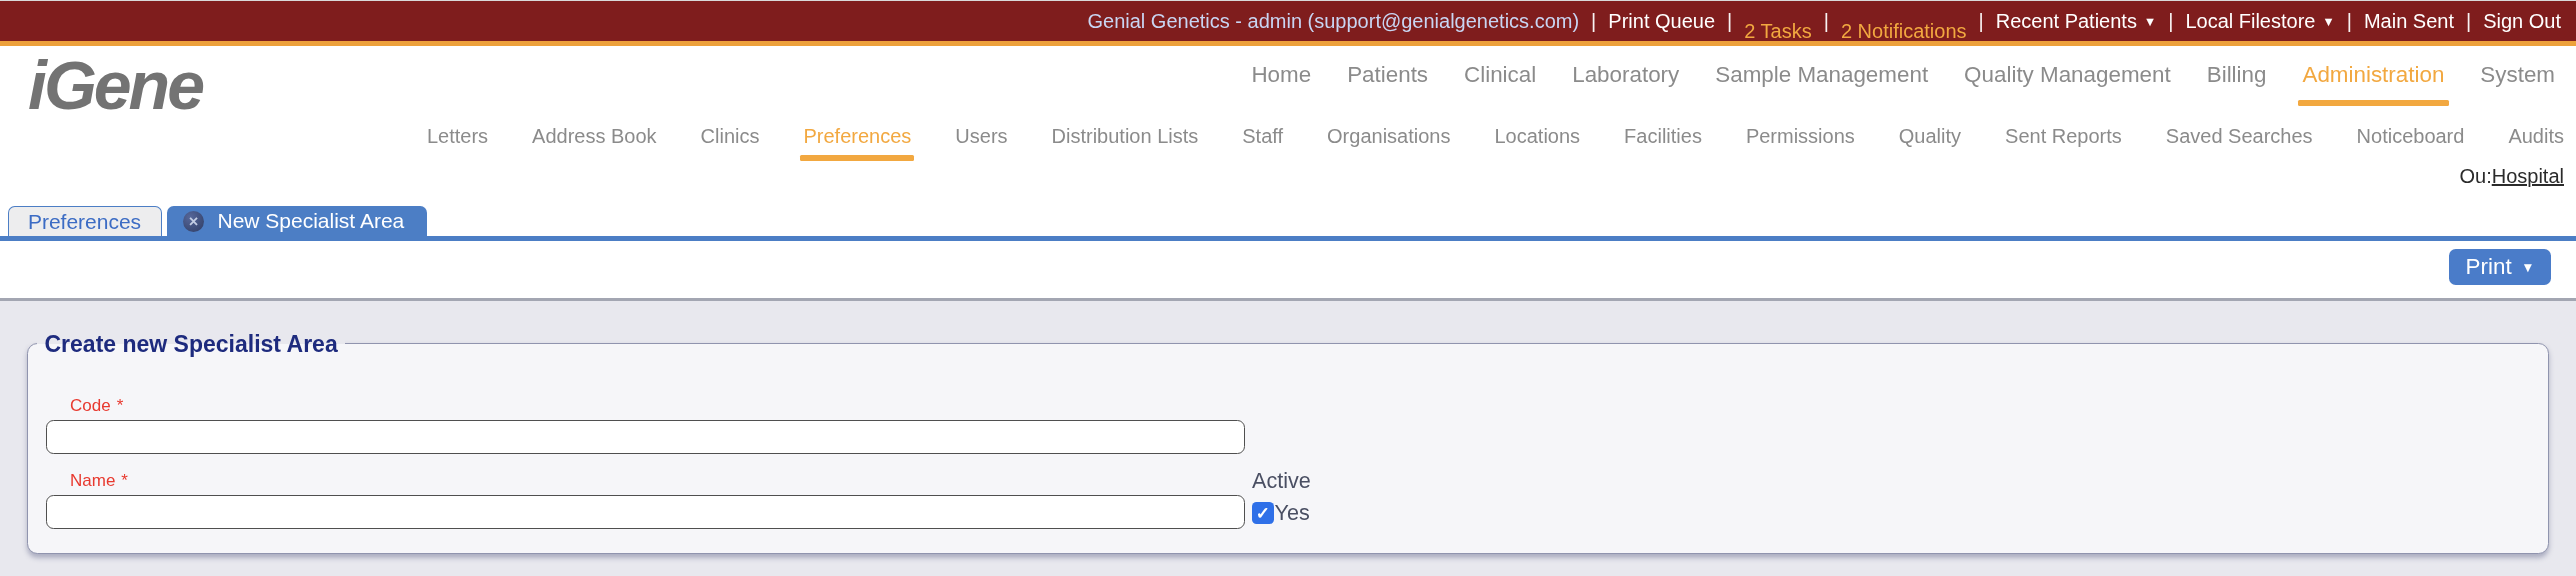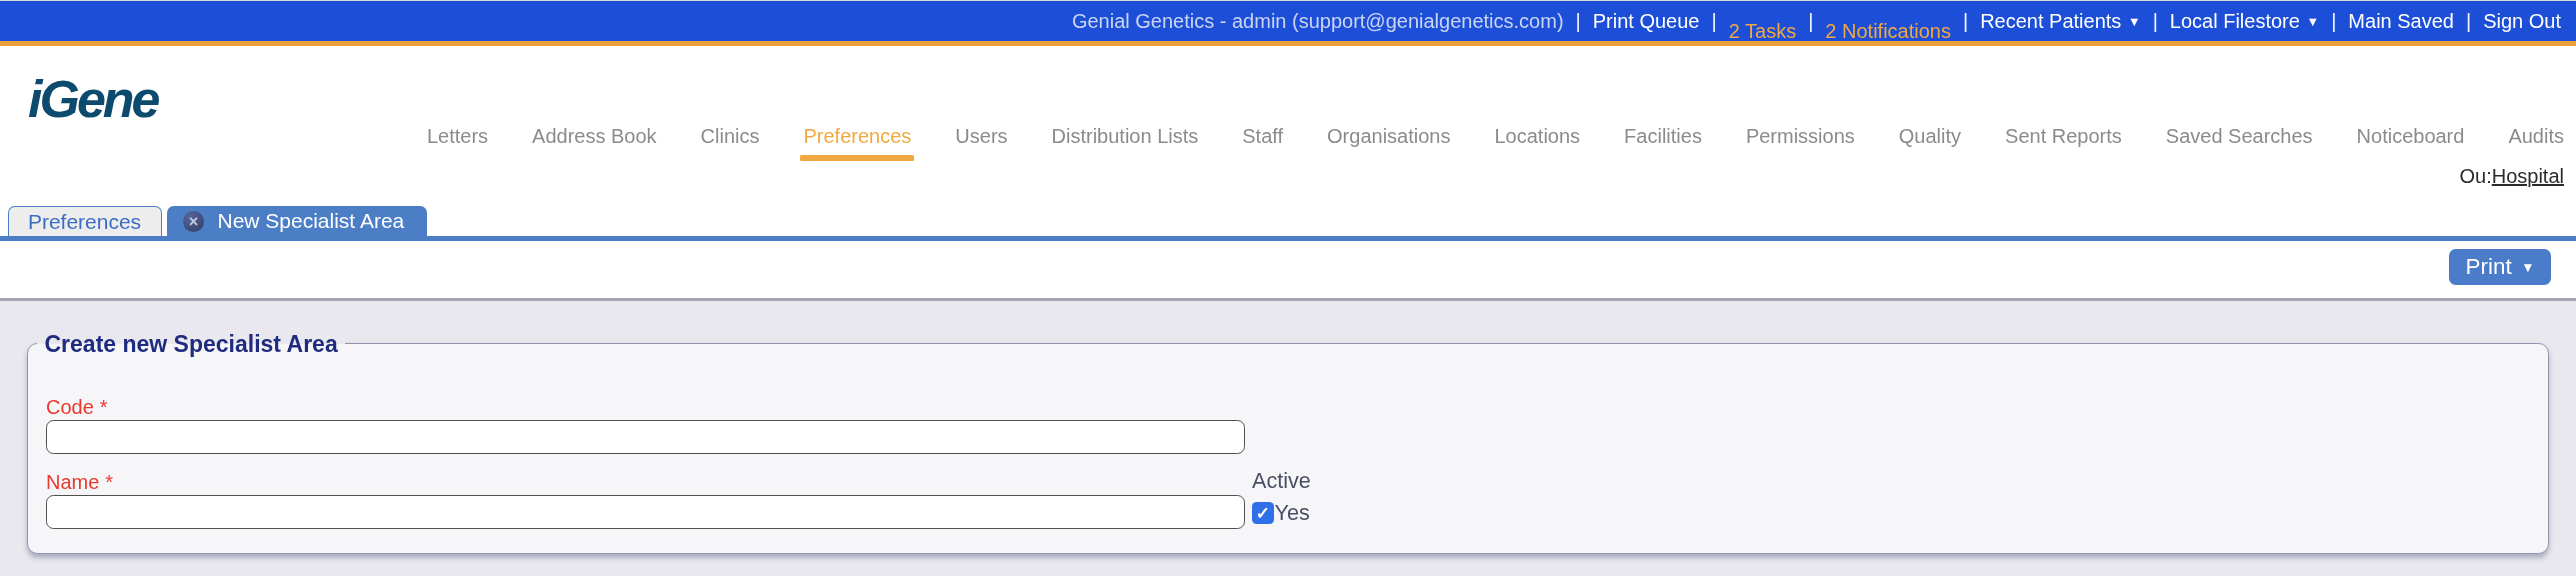--- a/index.html
+++ b/index.html
@@ -1,33 +1,33 @@
 <!DOCTYPE html>
 <html style="font-size:12px"><head>
 <meta charset="utf-8">
 <style>
   html,body{margin:0;padding:0;background:#e8e8ee;}
   .page{position:relative;width:2576px;height:577px;overflow:hidden;
         font-family:"Liberation Sans",sans-serif;background:#fff;}
 
   
-  .topbar{height:40px;background:#1d4ed8;border-top:1.5px solid #d9d9d9;
+  .topbar{height:40px;background:#7f1d1d;border-top:1.5px solid #d9d9d9;
           border-bottom:5.2px solid #eda13b;display:flex;align-items:center;
           justify-content:flex-end;gap:12px;padding-right:15px;
           font-size:20px;color:#fff;white-space:nowrap;}
   .tb-user{color:#c9d5f2;}
   .tb-sep{color:rgba(255,255,255,.95);}
   .tb-link{color:#fff;cursor:pointer;text-decoration:none;}
   .tb-link.hl{color:#f2a840;margin-top:20px;}
   .caret{font-size:12.7px;margin-left:6.7px;position:relative;top:-1.5px;}
 
   
   .header{position:relative;height:159px;background:#fff;}
-  .logo{position:absolute;left:28px;top:27px;font-size:52px;line-height:1;
-        font-weight:bold;font-style:italic;color:#0c4a6e;letter-spacing:-3px;cursor:pointer;}
+  .logo{position:absolute;left:28px;top:5px;font-size:68px;line-height:1;
+        font-weight:bold;font-style:italic;color:#737373;letter-spacing:-3px;cursor:pointer;}
   .main-nav{position:absolute;right:21px;top:16.4px;display:flex;gap:36px;
             font-size:22.4px;color:#8b8b8b;white-space:nowrap;}
   .main-nav .item{cursor:pointer;position:relative;}
   .main-nav .item.active{color:#f2a840;}
   .main-nav .item.active::after{content:"";position:absolute;left:-4.5px;right:-4.5px;
             bottom:-18px;height:6px;background:#f2a840;border-radius:1.5px;}
   .sub-nav{position:absolute;right:12px;top:79px;display:flex;gap:44px;
            font-size:20px;color:#8b8b8b;white-space:nowrap;}
   .sub-nav .item{cursor:pointer;position:relative;}
   .sub-nav .item.active{color:#f2a840;}
@@ -61,21 +61,21 @@
 
   
   .content{height:276px;background:#e8e8ee;box-sizing:border-box;
            padding:42px 27px 0 27px;}
   .panel{position:relative;height:211px;box-sizing:border-box;
          border:1.5px solid #9094ae;border-radius:10.4px;background:#f6f6f9;
          box-shadow:0 3.7px 5.2px rgba(100,104,140,.45);}
   .legend{position:absolute;top:-15.7px;left:9px;padding:0 7.5px;line-height:30px;
          font-size:23px;font-weight:bold;color:#1e2b7e;
          background:linear-gradient(#e8e8ee 50%, #f6f6f9 50%);}
-  .lbl{position:absolute;font-size:20px;color:#e8392f;white-space:nowrap;}
+  .lbl{position:absolute;font-size:17px;color:#e8392f;white-space:nowrap;margin-left:24px;}
   .lbl .req{margin-left:6px;}
   .lbl-code{left:18px;top:52px;}
   .lbl-name{left:18px;top:127px;}
   .txt{position:absolute;left:18px;width:1199px;height:34px;box-sizing:border-box;
        border:1.5px solid #4f4f4f;border-radius:7.5px;background:#fff;
        font-family:"Liberation Sans",sans-serif;font-size:20px;padding:0 12px;color:#222;}
   .txt-code{top:76px;}
   .txt-name{top:151px;}
   .active-group{position:absolute;left:1224px;top:124px;font-size:21.6px;color:#4a4f63;}
   .active-row{display:flex;align-items:center;margin-top:6px;}
@@ -95,28 +95,39 @@
     <a class="tb-link">Print Queue</a>
     <span class="tb-sep">|</span>
     <a class="tb-link hl">2 Tasks</a>
     <span class="tb-sep">|</span>
     <a class="tb-link hl">2 Notifications</a>
     <span class="tb-sep">|</span>
     <a class="tb-link"><span>Recent Patients</span><span class="caret">▼</span></a>
     <span class="tb-sep">|</span>
     <a class="tb-link"><span>Local Filestore</span><span class="caret">▼</span></a>
     <span class="tb-sep">|</span>
-    <a class="tb-link">Main Saved</a>
+    <a class="tb-link">Main Sent</a>
     <span class="tb-sep">|</span>
     <a class="tb-link">Sign Out</a>
   </div>
 
   <div class="header">
     <div class="logo">iGene</div>
 
+    <nav class="main-nav">
+      <span class="item">Home</span>
+      <span class="item">Patients</span>
+      <span class="item">Clinical</span>
+      <span class="item">Laboratory</span>
+      <span class="item">Sample Management</span>
+      <span class="item">Quality Management</span>
+      <span class="item">Billing</span>
+      <span class="item active">Administration</span>
+      <span class="item">System</span>
+    </nav>
 
     <nav class="sub-nav">
       <span class="item">Letters</span>
       <span class="item">Address Book</span>
       <span class="item">Clinics</span>
       <span class="item active">Preferences</span>
       <span class="item">Users</span>
       <span class="item">Distribution Lists</span>
       <span class="item">Staff</span>
       <span class="item">Organisations</span>

